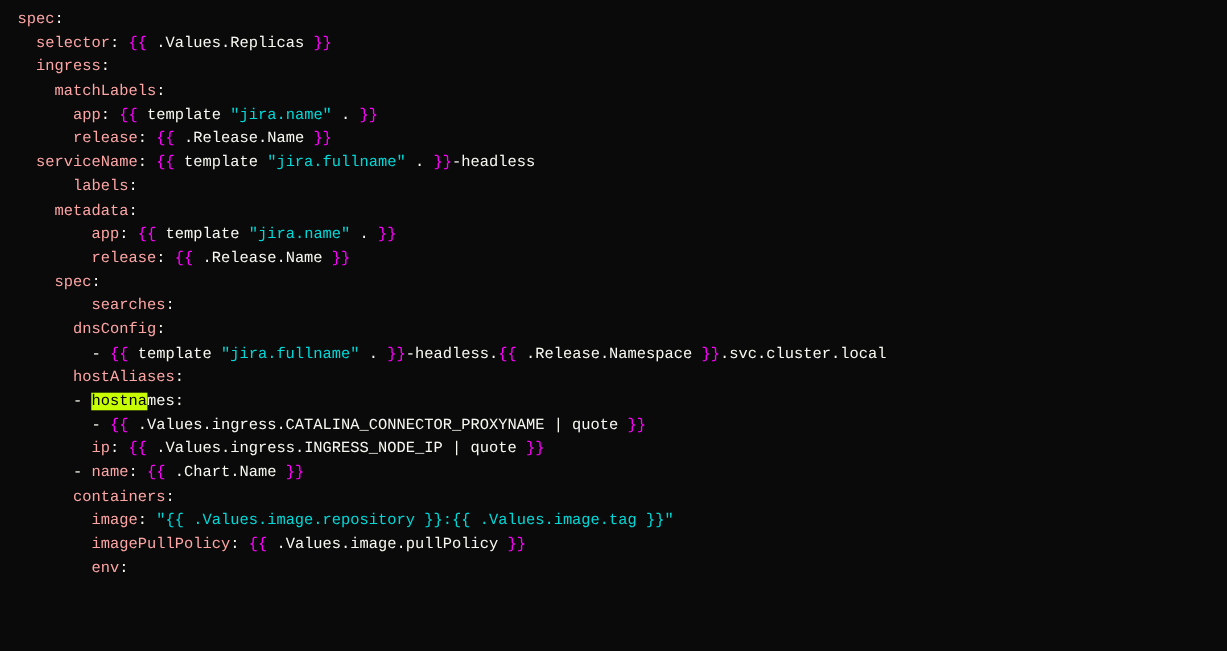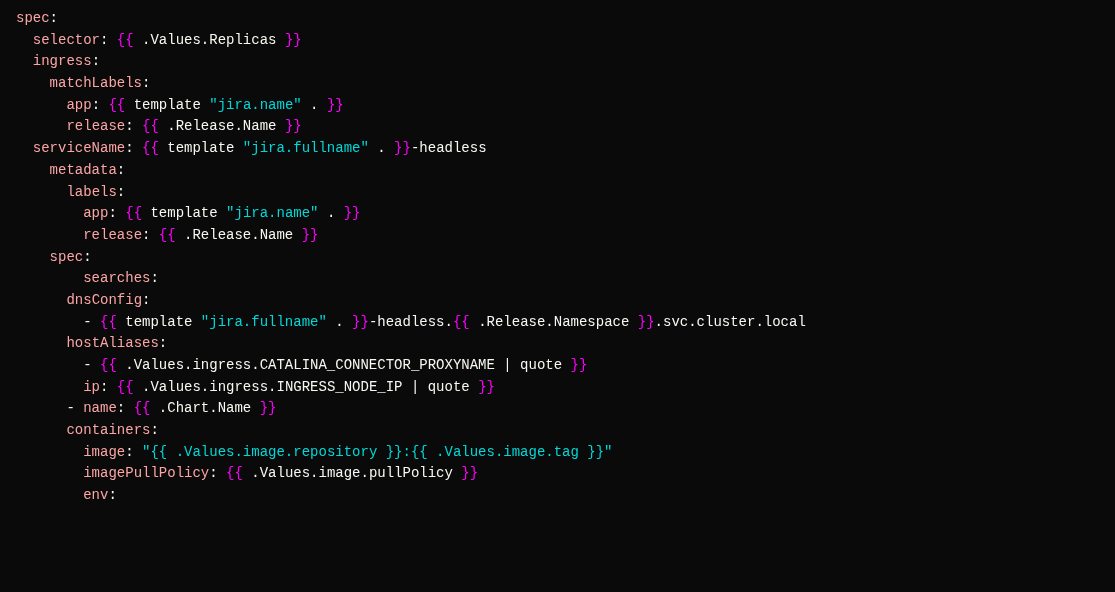--- a/index.html
+++ b/index.html
@@ -55,38 +55,39 @@
 
   <span class="line"><span class="white">    </span><span class="cyan">matchLabels</span><span class="white">:</span></span>
 
   <span class="line"><span class="white">      </span><span class="cyan">app</span><span class="white">: </span><span class="magenta">{{</span><span class="white"> template </span><span class="string-cyan">"jira.name"</span><span class="white"> . </span><span class="magenta">}}</span></span>
 
   <span class="line"><span class="white">      </span><span class="cyan">release</span><span class="white">: </span><span class="magenta">{{</span><span class="white"> .Release.Name </span><span class="magenta">}}</span></span>
 
   <span class="line"><span class="cyan">  serviceName</span><span class="white">: </span><span class="magenta">{{</span><span class="white"> template </span><span class="string-cyan">"jira.fullname"</span><span class="white"> . </span><span class="magenta">}}</span><span class="white">-headless</span></span>
 
 
+  <span class="line"><span class="white">      </span><span class="cyan">labels</span><span class="white">:</span></span>
+
   <span class="line"><span class="white">    </span><span class="cyan">metadata</span><span class="white">:</span></span>
-
-  <span class="line"><span class="white">      </span><span class="cyan">labels</span><span class="white">:</span></span>
 
   <span class="line"><span class="white">        </span><span class="cyan">app</span><span class="white">: </span><span class="magenta">{{</span><span class="white"> template </span><span class="string-cyan">"jira.name"</span><span class="white"> . </span><span class="magenta">}}</span></span>
 
   <span class="line"><span class="white">        </span><span class="cyan">release</span><span class="white">: </span><span class="magenta">{{</span><span class="white"> .Release.Name </span><span class="magenta">}}</span></span>
 
   <span class="line"><span class="white">    </span><span class="cyan">spec</span><span class="white">:</span></span>
 
   <span class="line"><span class="white">        </span><span class="cyan">searches</span><span class="white">:</span></span>
 
   <span class="line"><span class="white">      </span><span class="cyan">dnsConfig</span><span class="white">:</span></span>
 
   <span class="line"><span class="white">        - </span><span class="magenta">{{</span><span class="white"> template </span><span class="string-cyan">"jira.fullname"</span><span class="white"> . </span><span class="magenta">}}</span><span class="white">-headless.</span><span class="magenta">{{</span><span class="white"> .Release.Namespace </span><span class="magenta">}}</span><span class="white">.svc.cluster.local</span></span>
 
   <span class="line"><span class="white">      </span><span class="cyan">hostAliases</span><span class="white">:</span></span>
 
+  <span class="line"><span class="white">      - </span><span class="highlight-bg">hostna</span><span class="white">mes:</span></span>
 
   <span class="line"><span class="white">        - </span><span class="magenta">{{</span><span class="white"> .Values.ingress.CATALINA_CONNECTOR_PROXYNAME </span><span class="white">| quote </span><span class="magenta">}}</span></span>
 
   <span class="line"><span class="white">        </span><span class="cyan">ip</span><span class="white">: </span><span class="magenta">{{</span><span class="white"> .Values.ingress.INGRESS_NODE_IP </span><span class="white">| quote </span><span class="magenta">}}</span></span>
 
   <span class="line"><span class="white">      - </span><span class="cyan">name</span><span class="white">: </span><span class="magenta">{{</span><span class="white"> .Chart.Name </span><span class="magenta">}}</span></span>
 
   <span class="line"><span class="white">      </span><span class="cyan">containers</span><span class="white">:</span></span>
 
   <span class="line"><span class="white">        </span><span class="cyan">image</span><span class="white">: </span><span class="string-cyan">"{{ .Values.image.repository }}:{{ .Values.image.tag }}"</span></span>

